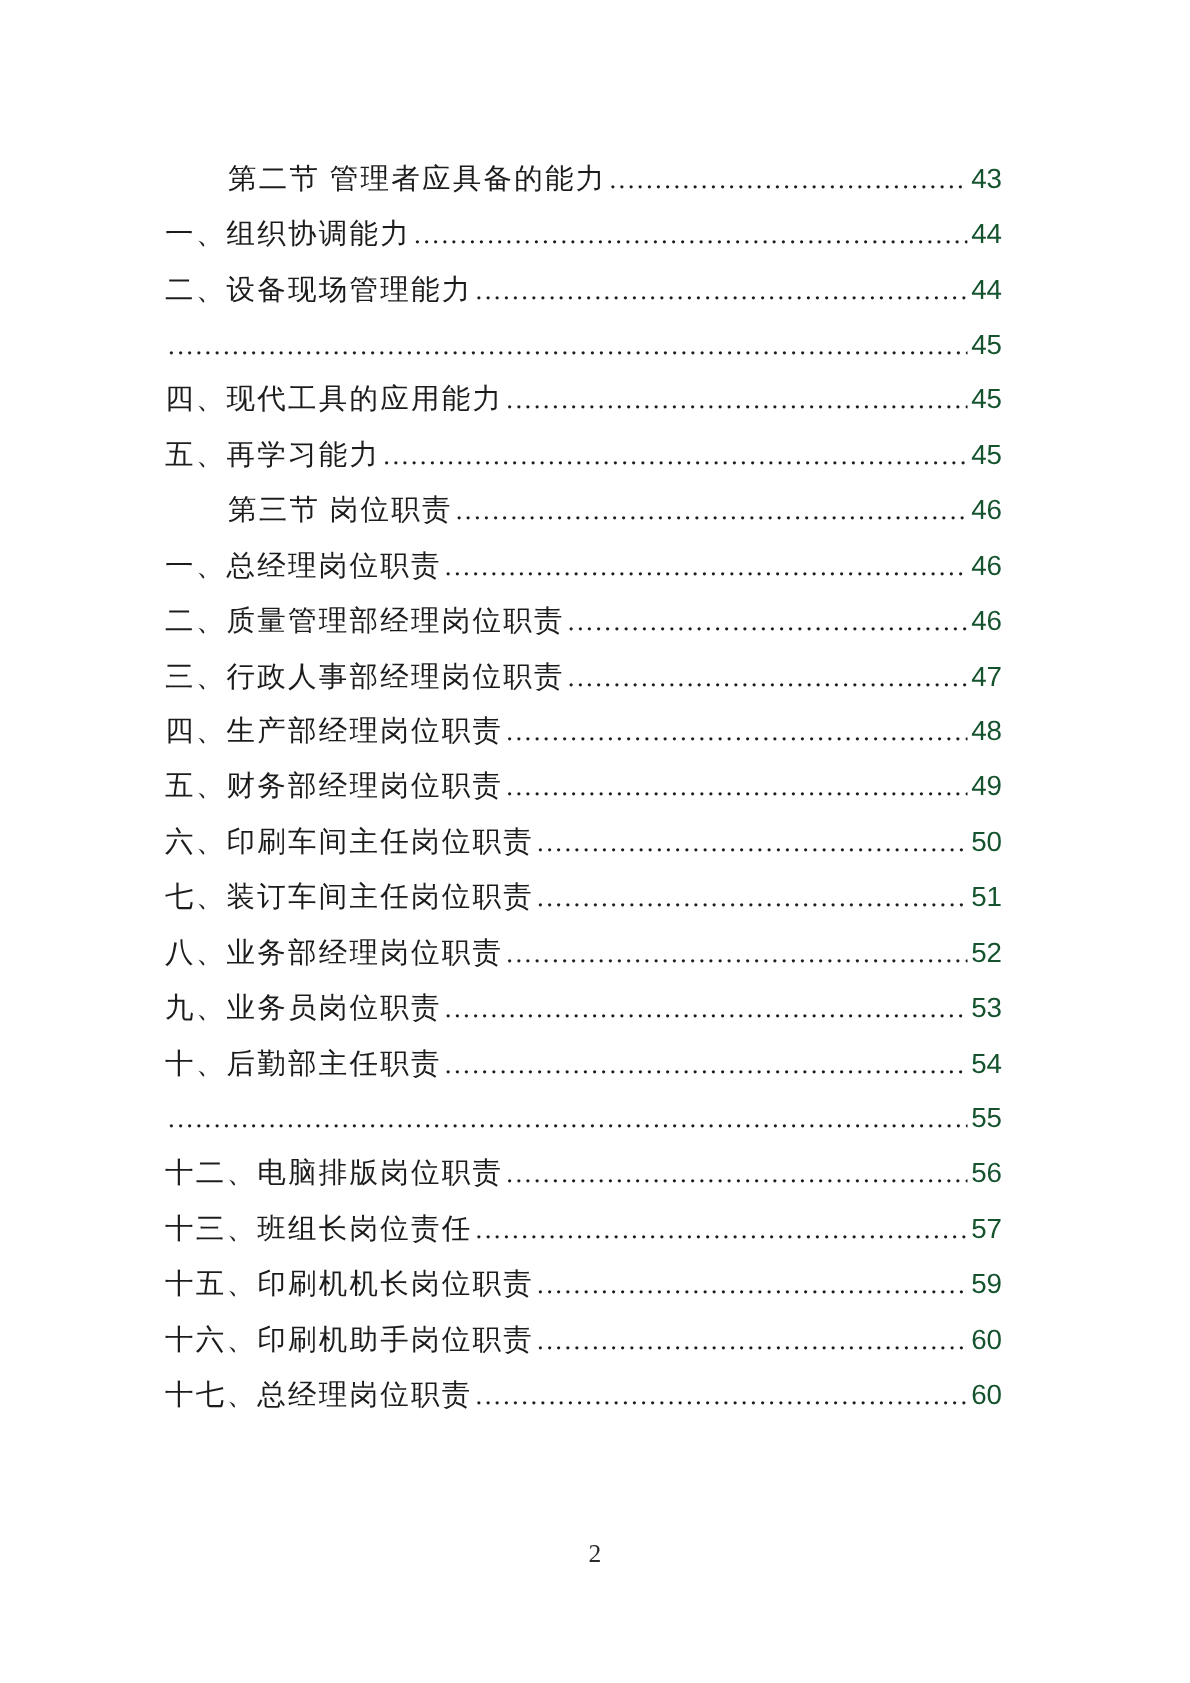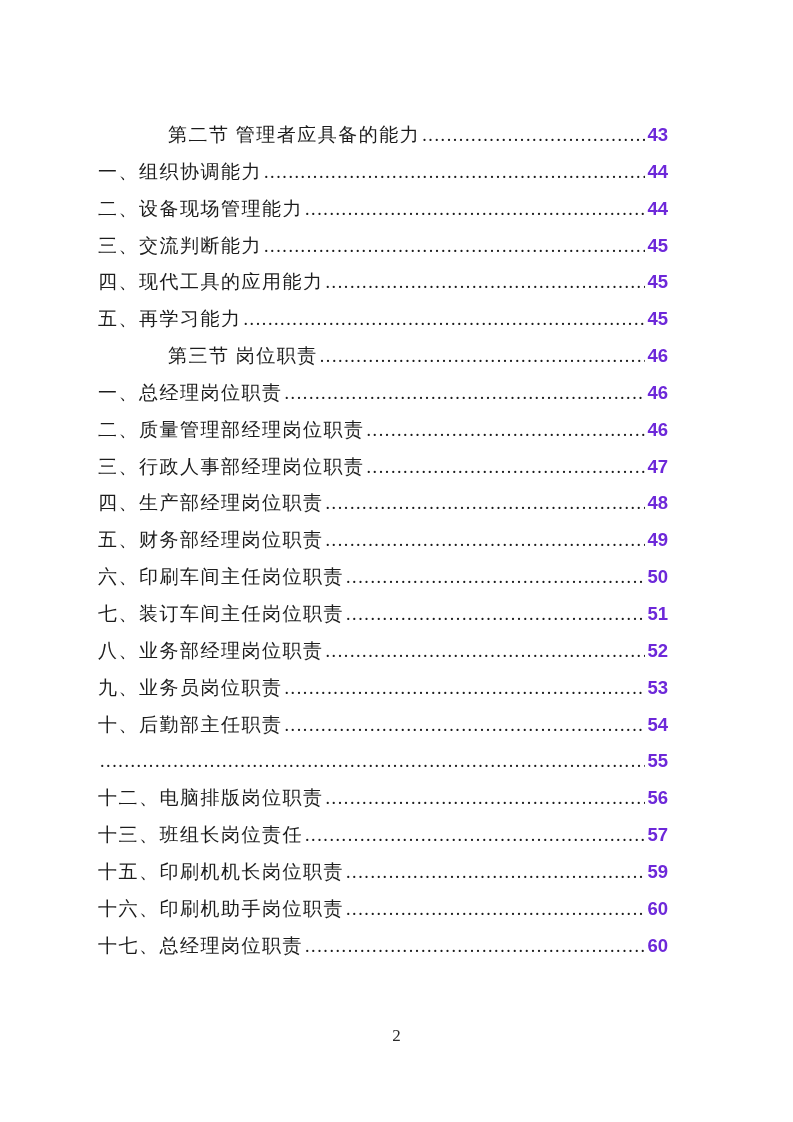--- a/index.html
+++ b/index.html
@@ -9,55 +9,54 @@
     height: 1122px;
     margin: 0 auto;
     background: #ffffff;
     overflow: hidden;
     font-family: "Liberation Serif", "DejaVu Serif", serif;
     color: #1c1c1c;
   }
   .toc {
     position: absolute;
     top: 101px;
-    left: 16px;
+    left: 0;
     right: 0;
-    margin-top: 16px;
   }
   .toc-row {
     display: flex;
     align-items: baseline;
     height: 36.85px;
     line-height: 36.85px;
     font-size: 19px;
     padding-right: 125px;
     letter-spacing: 1.5px;
     white-space: nowrap;
   }
   .toc-row.lvl1 { padding-left: 152px; }
-  .toc-row.lvl2 { padding-left: 82px; }
+  .toc-row.lvl2 { padding-left: 110px; }
   .toc-title { white-space: nowrap; }
   .toc-dots {
     flex: 1 1 auto;
     overflow: hidden;
     white-space: nowrap;
     margin-left: 2px;
     letter-spacing: 1.6px;
     font-size: 18px;
   }
   .toc-dots::after {
     content: "................................................................................................................................................................................................";
   }
   .toc-page {
     font-family: "Liberation Sans", "DejaVu Sans", sans-serif;
     font-size: 18.5px;
-    font-weight: 700;
+    font-weight: 400;
     letter-spacing: 0;
     padding-left: 2px;
-    color: #6d28d9;
+    color: #14532d;
   }
   .footer {
     position: absolute;
     top: 1026px;
     left: 0;
     width: 100%;
     text-align: center;
     font-size: 17px;
     color: #2a2a2a;
   }
@@ -80,21 +79,20 @@
       <span class="toc-page">44</span>
     </div>
 
     <div class="toc-row lvl2">
       <span class="toc-title">二、设备现场管理能力</span>
       <span class="toc-dots"></span>
       <span class="toc-page">44</span>
     </div>
 
     <div class="toc-row lvl2">
-      <span class="toc-title">三、交流判断能力</span>
       <span class="toc-dots"></span>
       <span class="toc-page">45</span>
     </div>
 
     <div class="toc-row lvl2">
       <span class="toc-title">四、现代工具的应用能力</span>
       <span class="toc-dots"></span>
       <span class="toc-page">45</span>
     </div>
 

